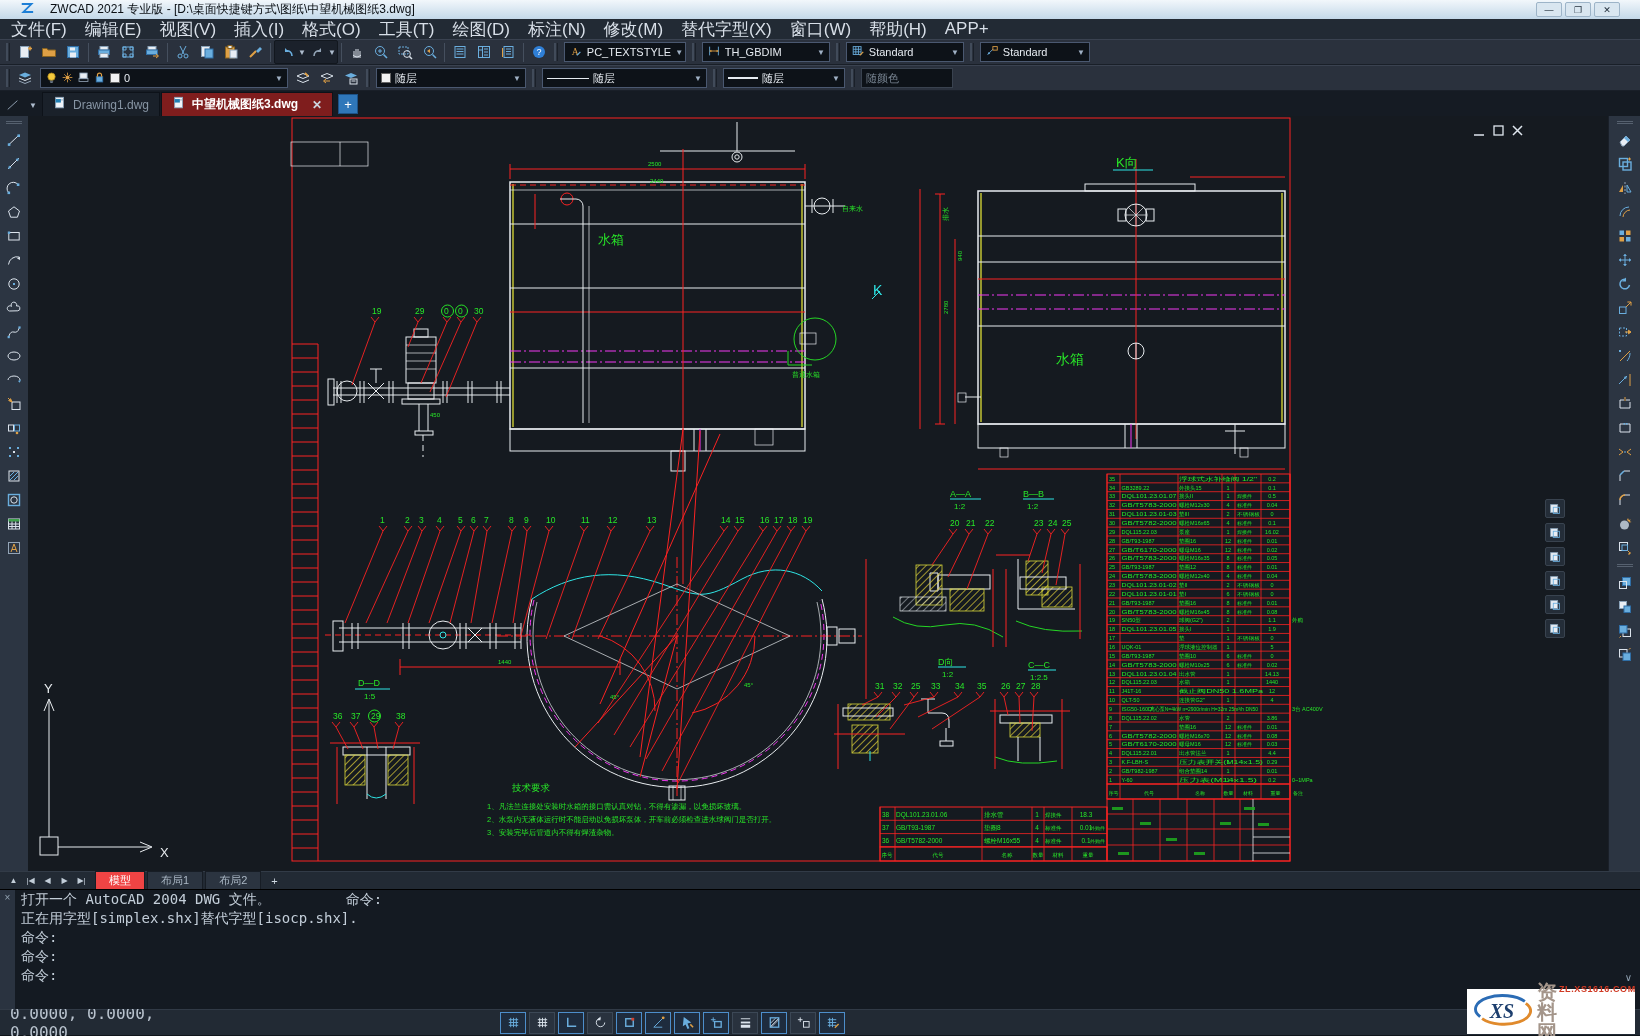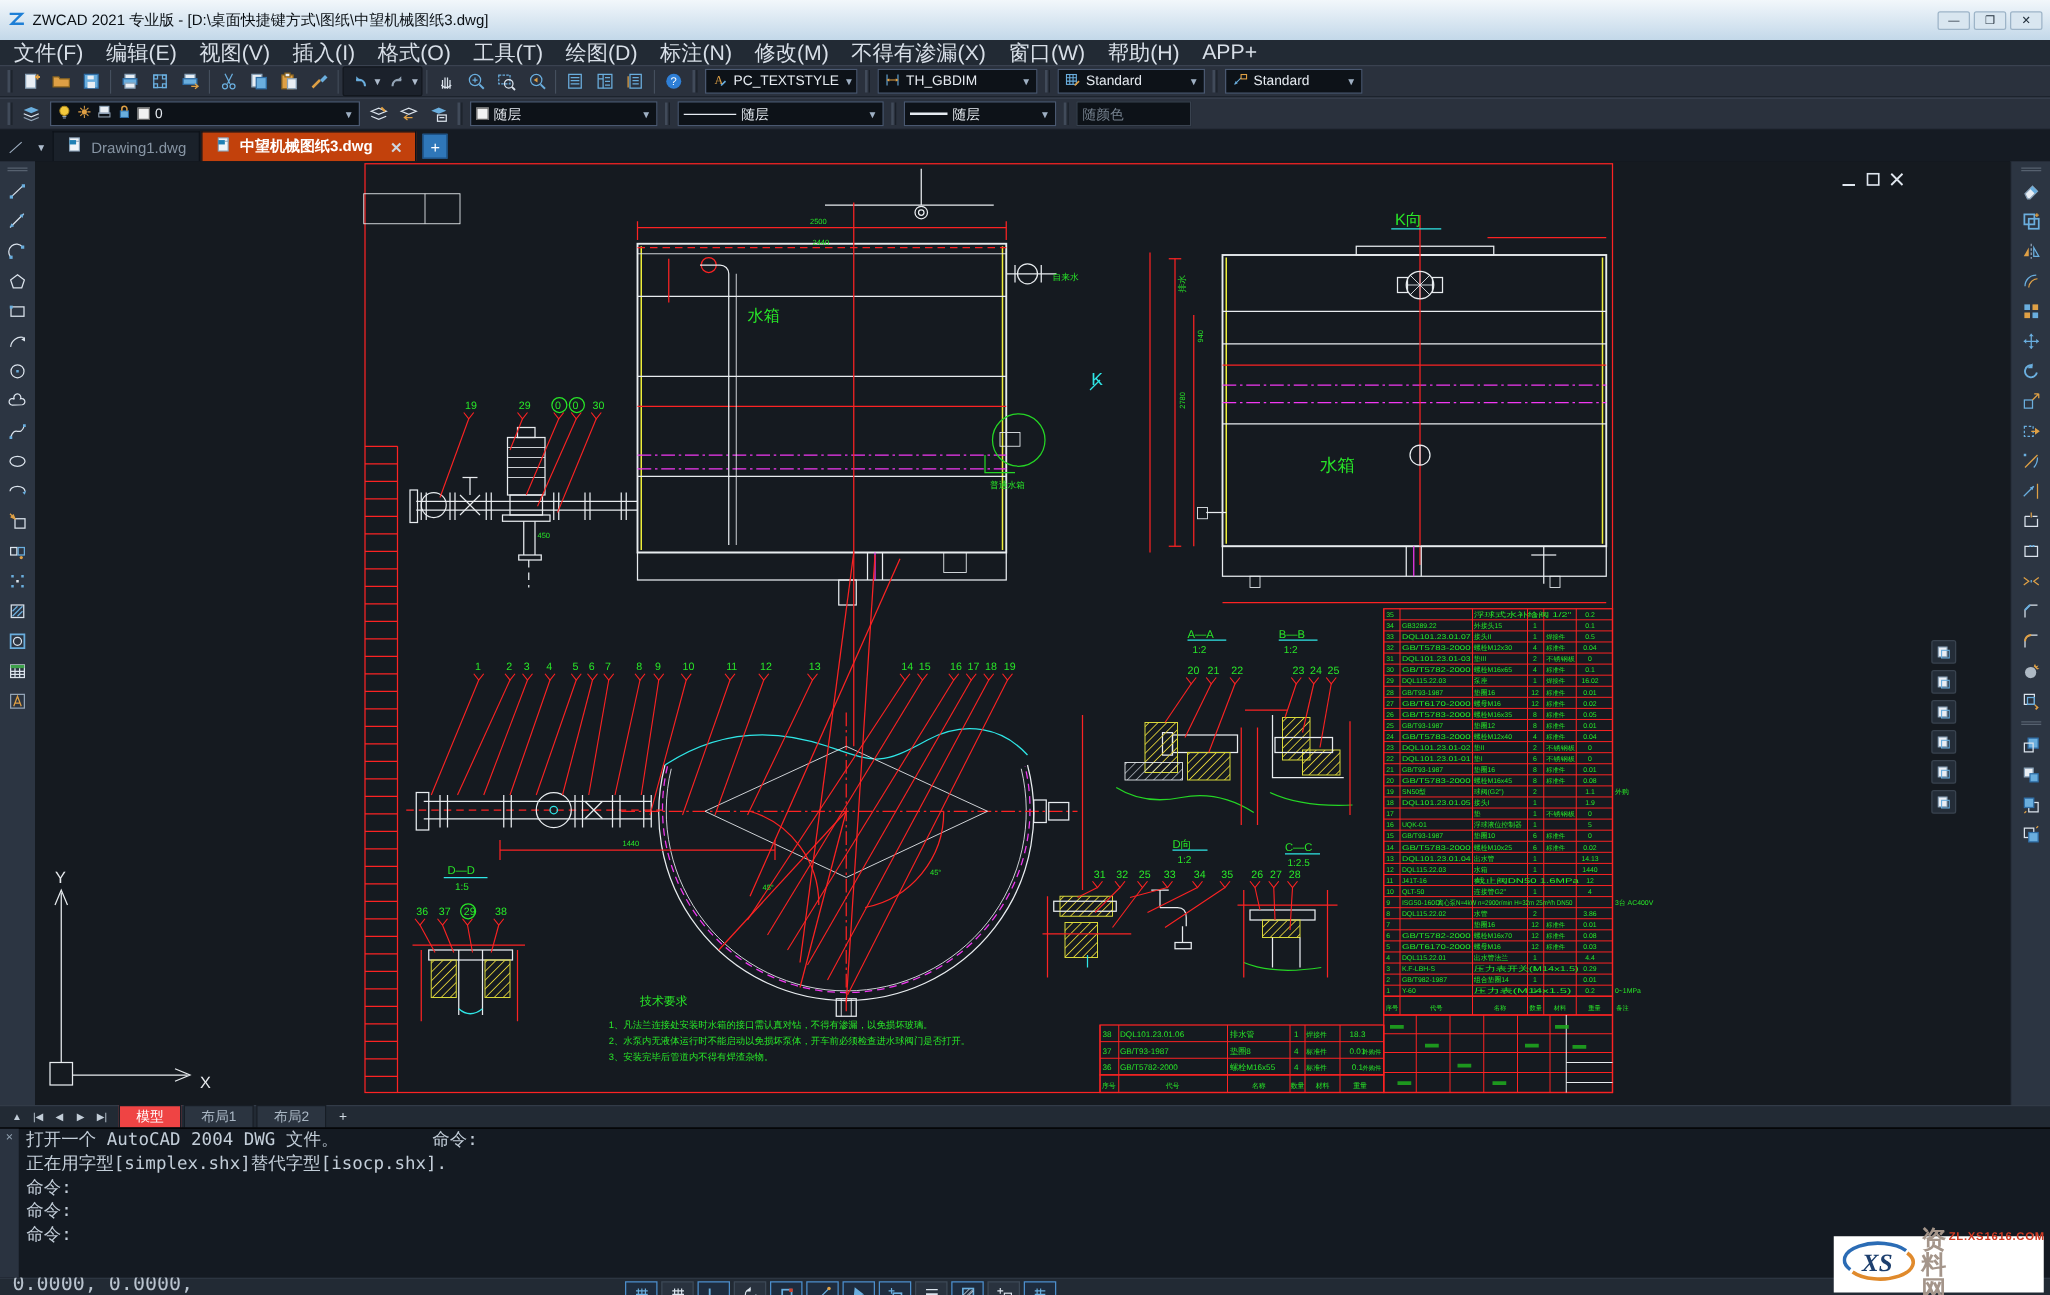--- a/index.html
+++ b/index.html
@@ -1,19 +1,19 @@
 <!DOCTYPE html>
 <html><head>
 <meta charset="utf-8">
 <style>
   *{margin:0;padding:0;box-sizing:border-box}
   html,body{width:1640px;height:1036px;overflow:hidden}
   body{position:relative;background:#10151b;font-family:"Liberation Sans",sans-serif;-webkit-font-smoothing:antialiased}
   
-  .titlebar{height:32px;background:linear-gradient(#f2f7fb,#c3d8e9);display:flex;align-items:center;padding:0 6px;gap:6px;font-size:12px;color:#0a0f14}
+  .titlebar{height:19px;background:linear-gradient(#f2f7fb,#c3d8e9);display:flex;align-items:center;padding:0 20px;gap:16px;font-size:12px;color:#0a0f14}
   .title-text{white-space:nowrap}
   .win-btns{margin-left:auto;display:flex;gap:3px}
   .wb{width:26px;height:15px;display:flex;align-items:center;justify-content:center;font-size:9px;color:#23303c;background:#d9e6f0;border:1px solid #9db4c8;border-radius:2px}
   
   .menubar{height:20px;background:#222a34;display:flex;align-items:center;padding-left:2px;font-size:17px;color:#d8dfe8}
   .menu-item{padding:2px 9px;white-space:nowrap}
   
   .tb{height:26px;background:#2a313d;border-top:1px solid #3a4250;border-bottom:1px solid #191f28;display:flex;align-items:center;padding:0 3px}
   .grip{width:4px;height:18px;border-left:2px solid #414b5a;border-right:1px solid #1a2029;margin:0 3px}
   .tbtn{width:24px;height:22px;display:flex;align-items:center;justify-content:center;border-radius:2px;flex:0 0 auto}
@@ -25,21 +25,21 @@
   .combo .car{margin-left:auto;color:#9fb0c4;font-size:8px}
   .combo.dis{color:#76828f;border-color:#39424f}
   .swatch{width:10px;height:10px;background:#f2f2f2;border:1px solid #666}
   .lt-line{width:42px;height:0;border-top:1px solid #e6ebf1}
   .lw-line{width:30px;height:0;border-top:2px solid #e6ebf1}
   
   .doctabs{height:25px;background:#151b23;display:flex;align-items:flex-end;padding-left:2px;gap:1px}
   .dtab-tool{width:22px;height:22px;display:flex;align-items:center;justify-content:center}
   .dtab-drop{width:16px;height:22px;display:flex;align-items:center;justify-content:center;color:#aebccd;font-size:8px}
   .dtab{height:24px;display:flex;align-items:center;gap:6px;padding:0 10px;font-size:12px;color:#8795a4;background:#1a212a;border:1px solid #0d1219;border-bottom:none}
-  .dtab.active{background:#c2410c;color:#ffffff;font-weight:bold}
+  .dtab.active{background:#7f1d1d;color:#ffffff;font-weight:bold}
   .dtab .x{color:#cdd6e0;font-size:12px;margin-left:8px}
   .dtab-plus{width:20px;height:20px;margin:0 0 2px 4px;background:#2f77b9;border:1px solid #1d5286;color:#fff;font-size:13px;display:flex;align-items:center;justify-content:center}
   
   .main{display:flex;height:755px}
   .rail{width:28px;background:#2c3542;display:flex;flex-direction:column;align-items:center;padding-top:3px;gap:4px;flex:0 0 auto}
   .rail .tbtn{width:22px;height:20px}
   .rail-right{width:32px;background:#2c3542;border-left:1px solid #1a2029}
   .rail-right .railgrip, .rail .railgrip{width:16px;height:3px;border-top:1px solid #56616f;border-bottom:1px solid #56616f;margin:2px 0}
   .canvas{position:relative;flex:1;background:#151a20;overflow:hidden}
   #cad{position:absolute;left:0;top:0;width:100%;height:100%}
@@ -103,21 +103,21 @@
 <div class="menubar" id="menubar">
     <span class="menu-item">文件(F)</span>
     <span class="menu-item">编辑(E)</span>
     <span class="menu-item">视图(V)</span>
     <span class="menu-item">插入(I)</span>
     <span class="menu-item">格式(O)</span>
     <span class="menu-item">工具(T)</span>
     <span class="menu-item">绘图(D)</span>
     <span class="menu-item">标注(N)</span>
     <span class="menu-item">修改(M)</span>
-    <span class="menu-item">不得有渗漏(X)</span>
+    <span class="menu-item">替代字型(X)</span>
     <span class="menu-item">窗口(W)</span>
     <span class="menu-item">帮助(H)</span>
     <span class="menu-item">APP+</span>
   </div>
 
 <div class="tb">
   <span class="grip"></span>
   <span id="tb1icons" style="display:flex;align-items:center">
       <span class="tbtn">
         <svg width="16" height="16" viewBox="0 0 16 16" fill="none">

